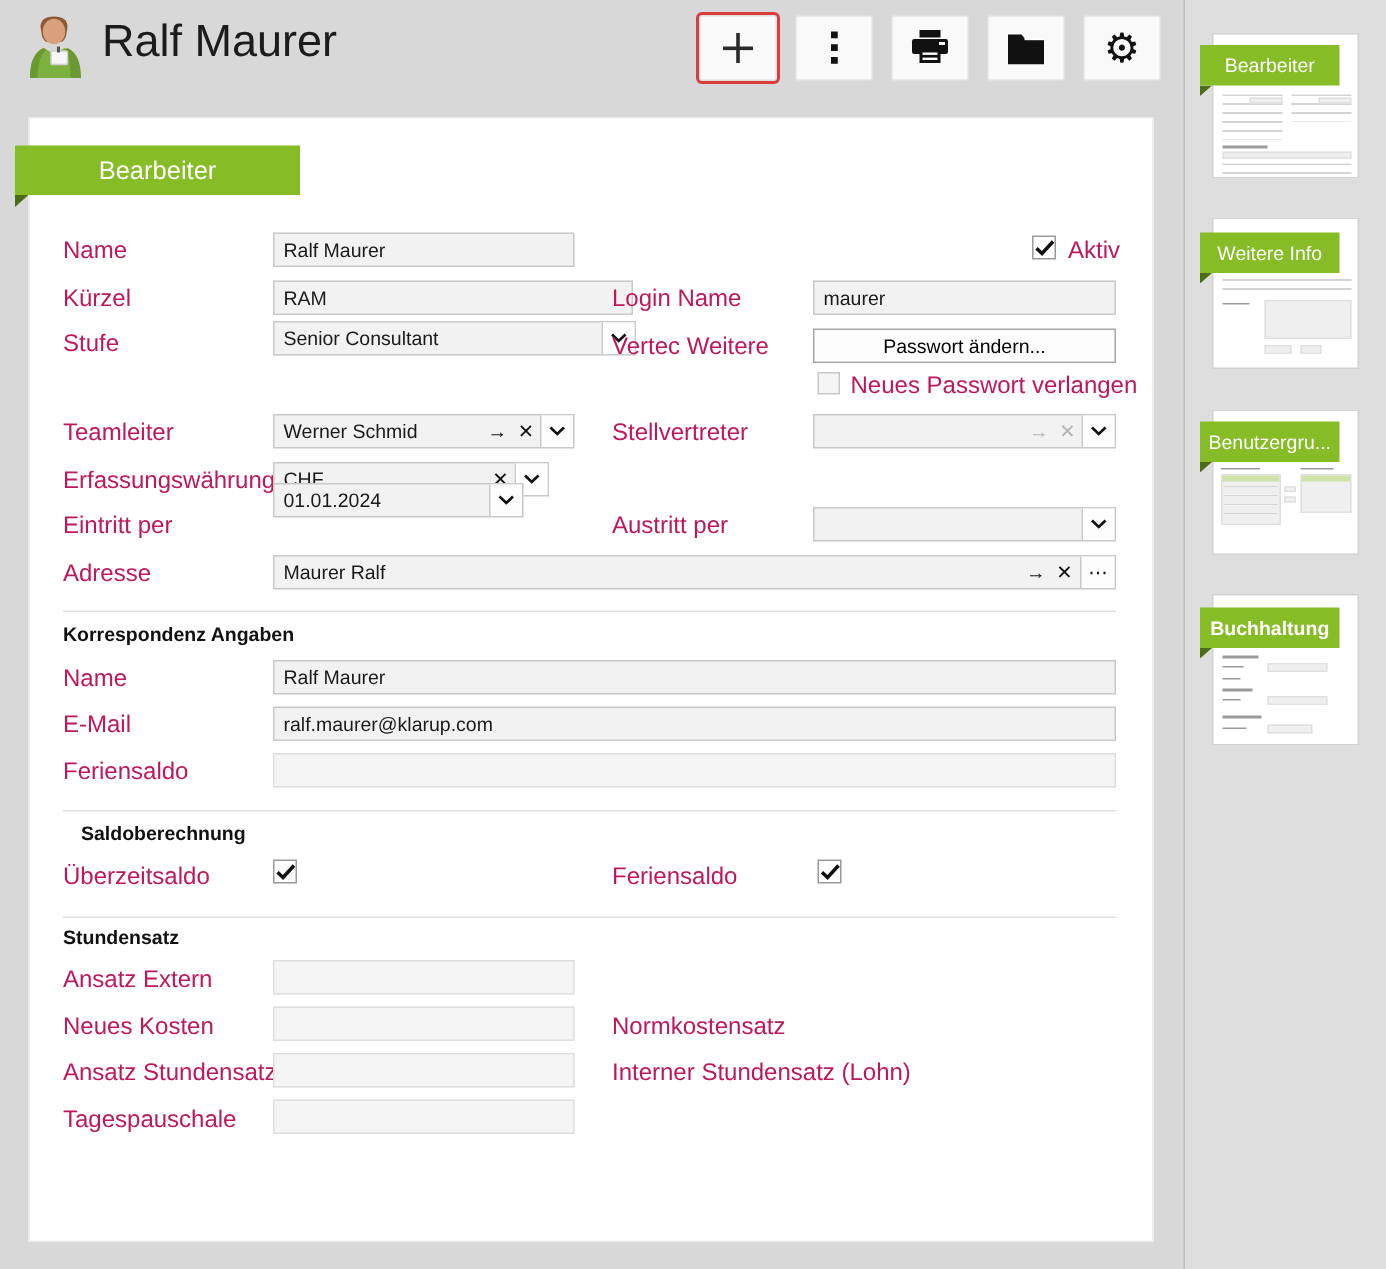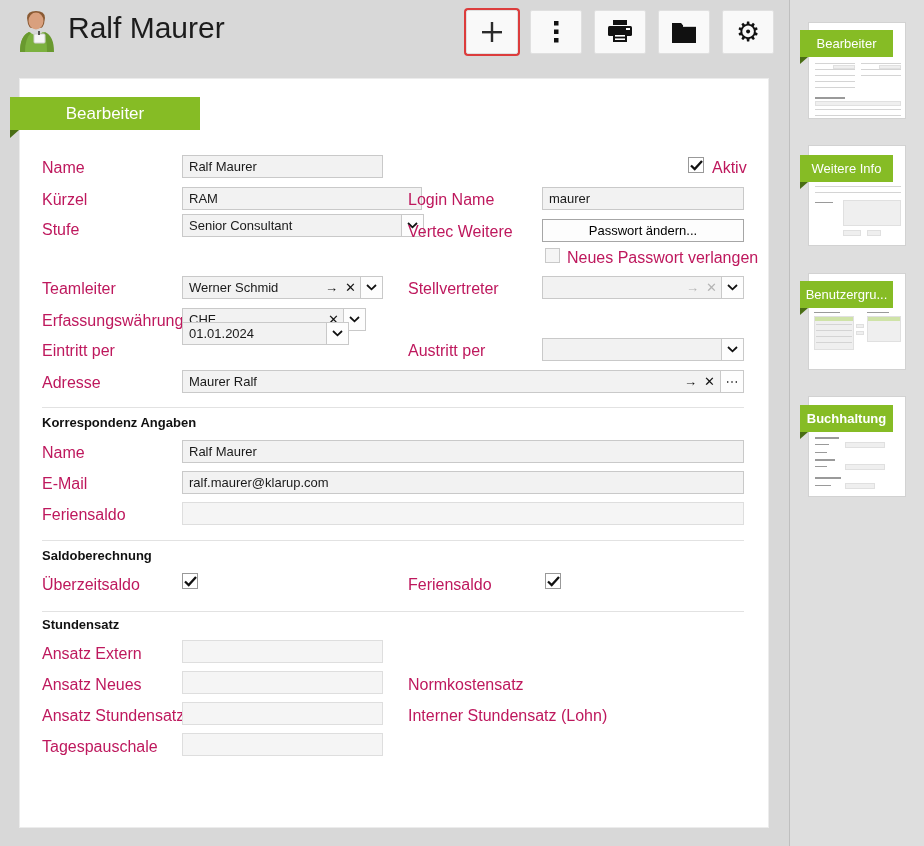--- a/index.html
+++ b/index.html
@@ -206,42 +206,42 @@
 <div class="lbl" style="left:42px;top:444px;">Name</div>
 <input class="input" style="left: 182px; top: 440px; width: 562px;" readonly="" value="Ralf Maurer">
 
 <div class="lbl" style="left:42px;top:475px;">E-Mail</div>
 <input class="input" style="left: 182px; top: 471px; width: 562px;" readonly="" value="ralf.maurer@klarup.com">
 
 <div class="lbl" style="left:42px;top:506px;">Feriensaldo</div>
 <input class="input dis" style="left: 182px; top: 502px; width: 562px;" readonly="" value="">
 
 <div class="divider" style="top:540px;"></div>
-<div class="sect" style="left:42px;top:548px;">Saldoberechnung</div>
+<div class="sect" style="left:54px;top:548px;">Saldoberechnung</div>
 
 <div class="lbl" style="left:42px;top:576px;">Überzeitsaldo</div>
 <div class="checkbox" style="left:182px;top:573px;">
   <svg width="13" height="11" viewBox="0 0 13 11">
     <polyline points="1,5.5 4.7,9 12,1" fill="none" stroke="#111" stroke-width="2.3"></polyline>
   </svg>
 </div>
 <div class="lbl" style="left:408px;top:576px;">Feriensaldo</div>
 <div class="checkbox" style="left:545px;top:573px;">
   <svg width="13" height="11" viewBox="0 0 13 11">
     <polyline points="1,5.5 4.7,9 12,1" fill="none" stroke="#111" stroke-width="2.3"></polyline>
   </svg>
 </div>
 
 <div class="divider" style="top:611px;"></div>
 <div class="sect" style="left:42px;top:617px;">Stundensatz</div>
 
 <div class="lbl" style="left:42px;top:645px;text-align:right;">Ansatz Extern</div>
 <input class="input dis" style="left: 182px; top: 640px; width: 201px;" readonly="" value="">
 
-<div class="lbl" style="left:42px;top:676px;">Ansatz Neues</div>
+<div class="lbl" style="left:42px;top:676px;">Neues Kosten</div>
 <input class="input dis" style="left: 182px; top: 671px; width: 201px;" readonly="" value="">
 <div class="lbl" style="left:408px;top:676px;">Normkostensatz</div>
 
 <div class="lbl" style="left:42px;top:707px;">Ansatz Stundensatz</div>
 <input class="input dis" style="left: 182px; top: 702px; width: 201px;" readonly="" value="">
 <div class="lbl" style="left:408px;top:707px;">Interner Stundensatz (Lohn)</div>
 
 <div class="lbl" style="left:42px;top:738px;">Tagespauschale</div>
 <input class="input dis" style="left: 182px; top: 733px; width: 201px;" readonly="" value="">
 

